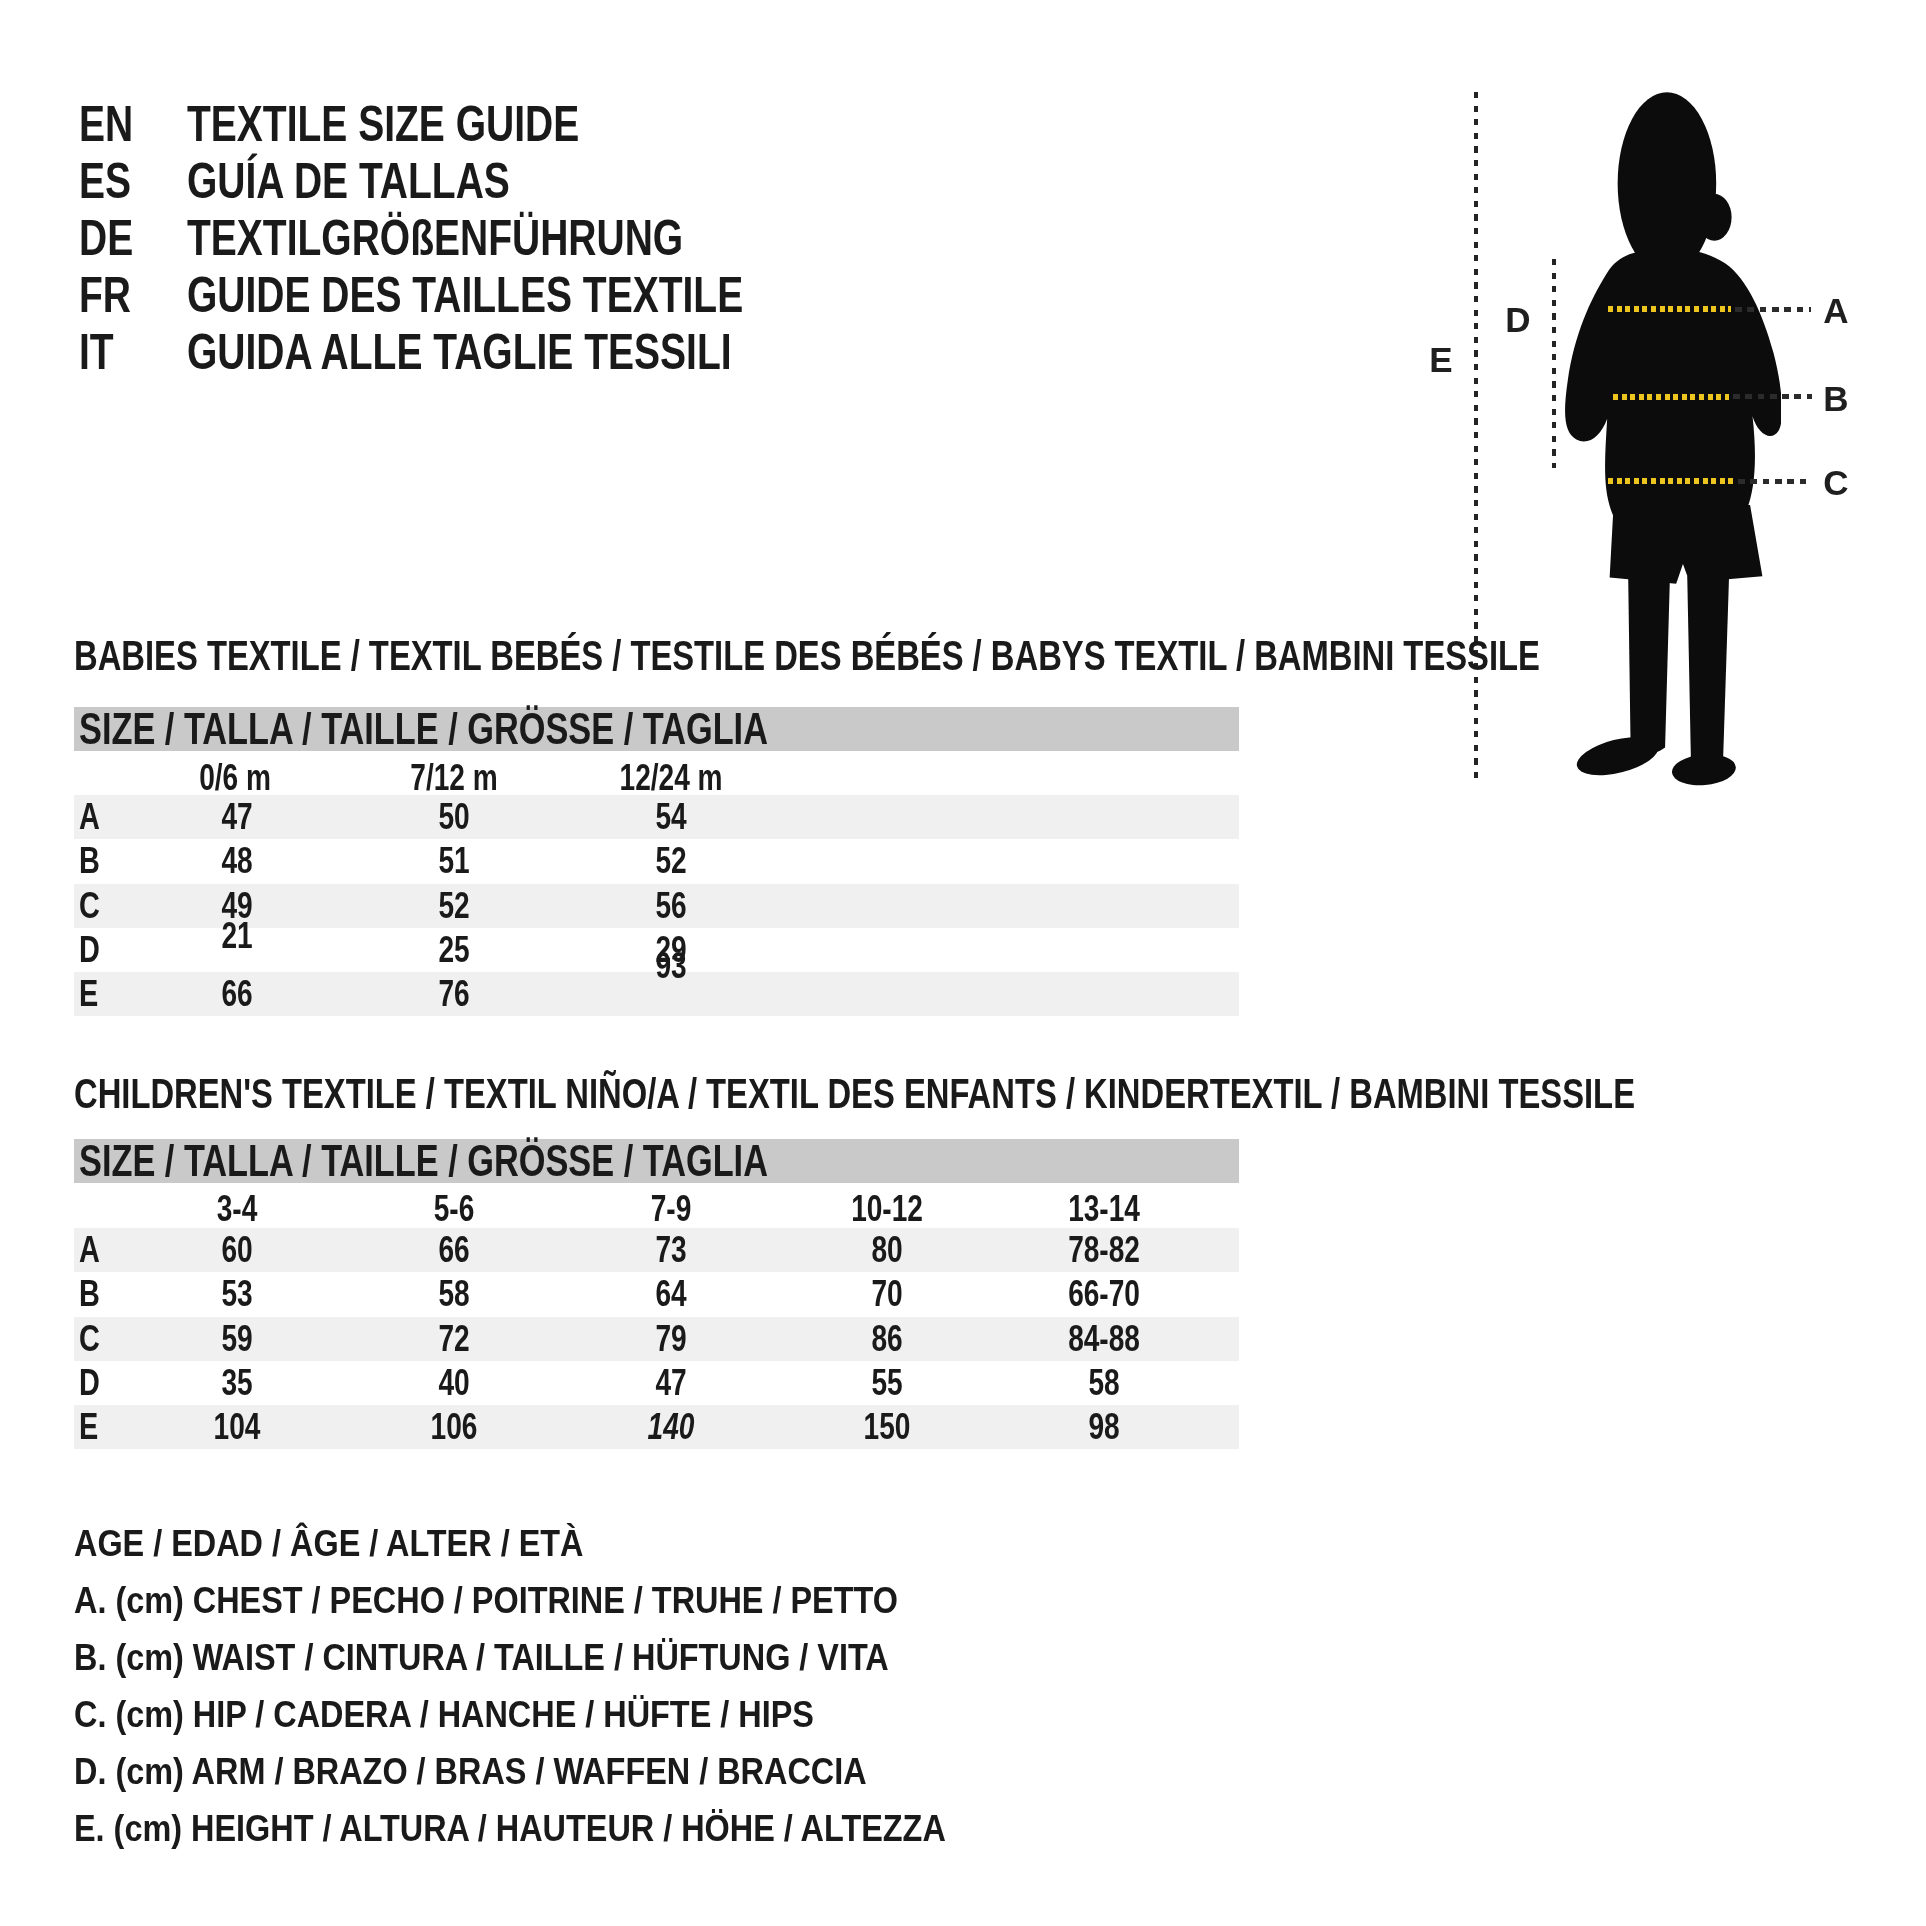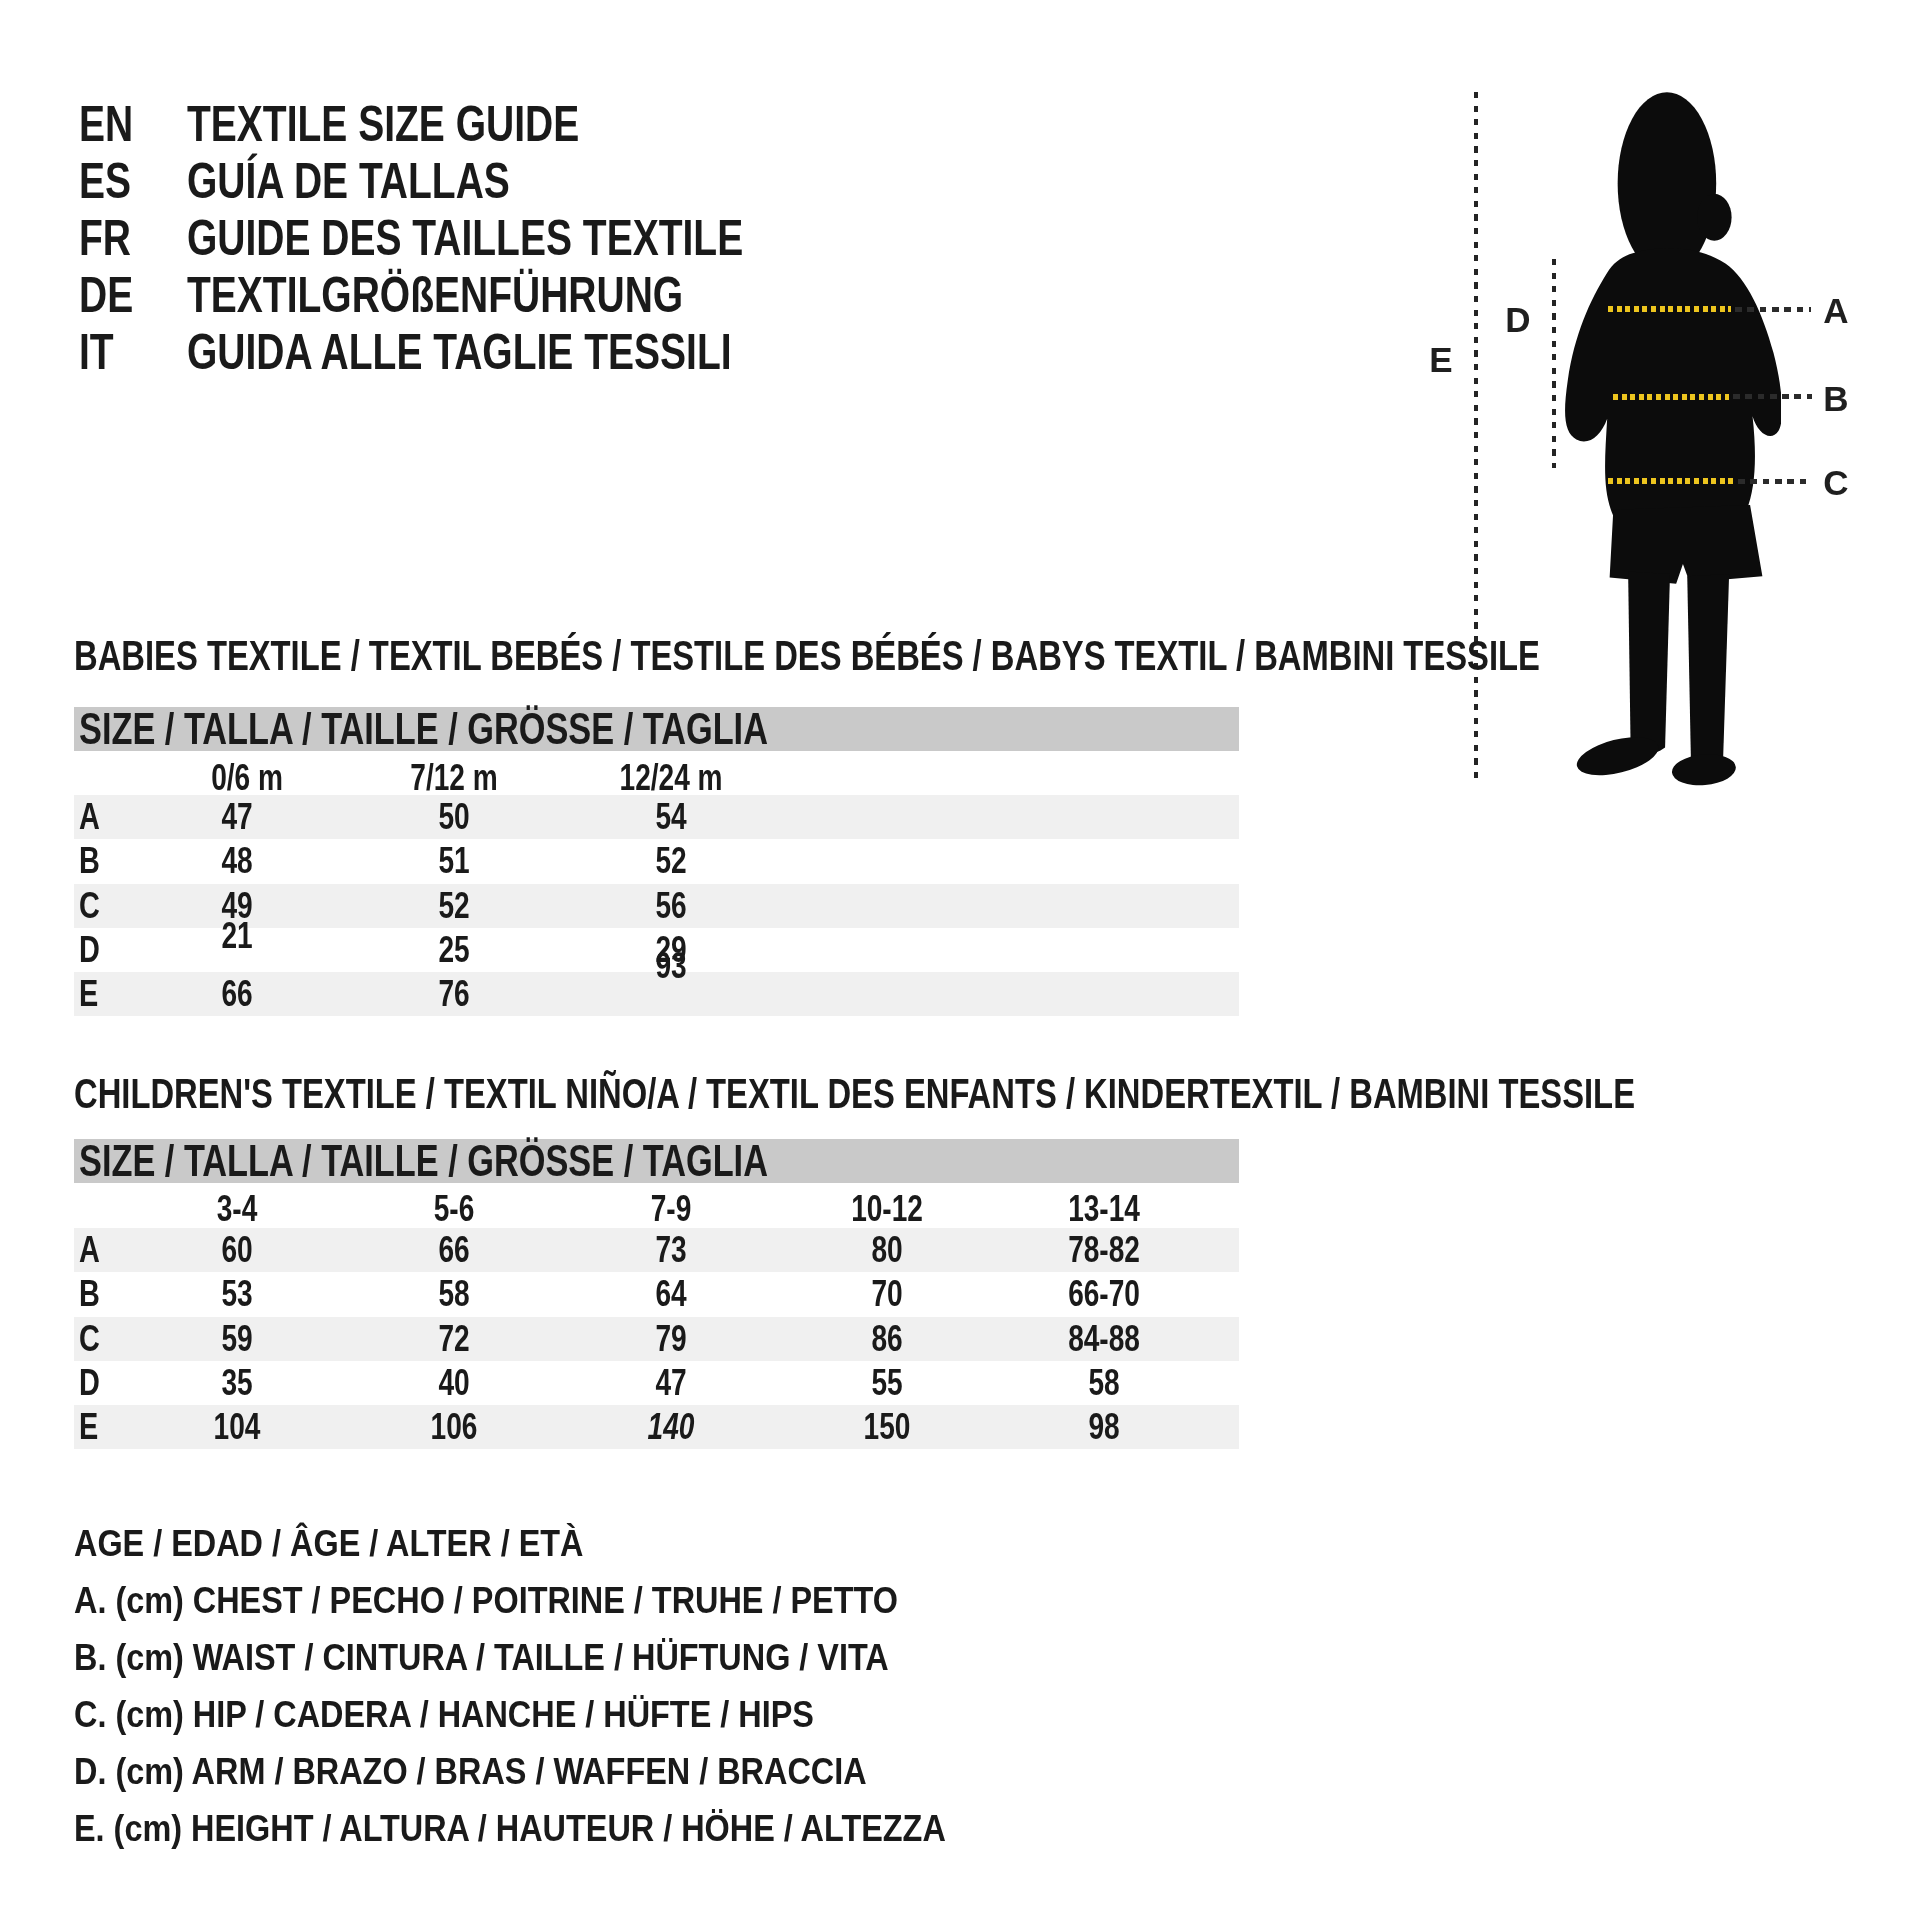--- a/index.html
+++ b/index.html
@@ -36,26 +36,26 @@
   <div style="position:absolute;left:79px;top:96px;">
     <div class="langrow">
       <span class="langcode"><span class="c78l">EN</span></span>
       <span class="c78l">TEXTILE SIZE GUIDE</span>
     </div>
     <div class="langrow">
       <span class="langcode"><span class="c78l">ES</span></span>
       <span class="c78l">GUÍA DE TALLAS</span>
     </div>
     <div class="langrow">
+      <span class="langcode"><span class="c78l">DE</span></span>
+      <span class="c78l">TEXTILGRÖßENFÜHRUNG</span>
+    </div>
+    <div class="langrow">
       <span class="langcode"><span class="c78l">FR</span></span>
       <span class="c78l">GUIDE DES TAILLES TEXTILE</span>
-    </div>
-    <div class="langrow">
-      <span class="langcode"><span class="c78l">DE</span></span>
-      <span class="c78l">TEXTILGRÖßENFÜHRUNG</span>
     </div>
     <div class="langrow">
       <span class="langcode"><span class="c78l">IT</span></span>
       <span class="c78l">GUIDA ALLE TAGLIE TESSILI</span>
     </div>
   </div>
 
   <svg style="position:absolute;left:1559px;top:91px;" width="222" height="696" viewBox="0 0 360 1130">
     <g fill="#0c0c0c">
       <ellipse cx="175" cy="150" rx="80" ry="148"></ellipse>
@@ -84,21 +84,21 @@
   <div class="mlabel" style="left:1836px;top:311px;">A</div>
   <div class="mlabel" style="left:1836px;top:399px;">B</div>
   <div class="mlabel" style="left:1836px;top:483px;">C</div>
 
   <div class="sect" style="top:631px;">
     <span class="c78l">BABIES TEXTILE / TEXTIL BEBÉS / TESTILE DES BÉBÉS / BABYS TEXTIL / BAMBINI TESSILE</span>
   </div>
   <div class="bar" style="top:707px;">
     <div class="bar-label"><span class="c78l">SIZE / TALLA / TAILLE / GRÖSSE / TAGLIA</span></div>
   </div>
-  <div class="cell" style="left:139px;top:756px;"><span class="c78c">0/6 m</span></div>
+  <div class="cell" style="left:127px;top:756px;"><span class="c78c">0/6 m</span></div>
   <div class="cell" style="left:346px;top:756px;"><span class="c78c">7/12 m</span></div>
   <div class="cell" style="left:563px;top:756px;"><span class="c78c">12/24 m</span></div>
 
   <div class="stripe" style="top:795px;"></div>
   <div class="stripe" style="top:884px;"></div>
   <div class="stripe" style="top:972px;"></div>
 
   <div class="rowletter" style="top:795px;"><span class="c78l">A</span></div>
   <div class="cell" style="left:129px;top:795px;"><span class="c78c">47</span></div>
   <div class="cell" style="left:346px;top:795px;"><span class="c78c">50</span></div>

